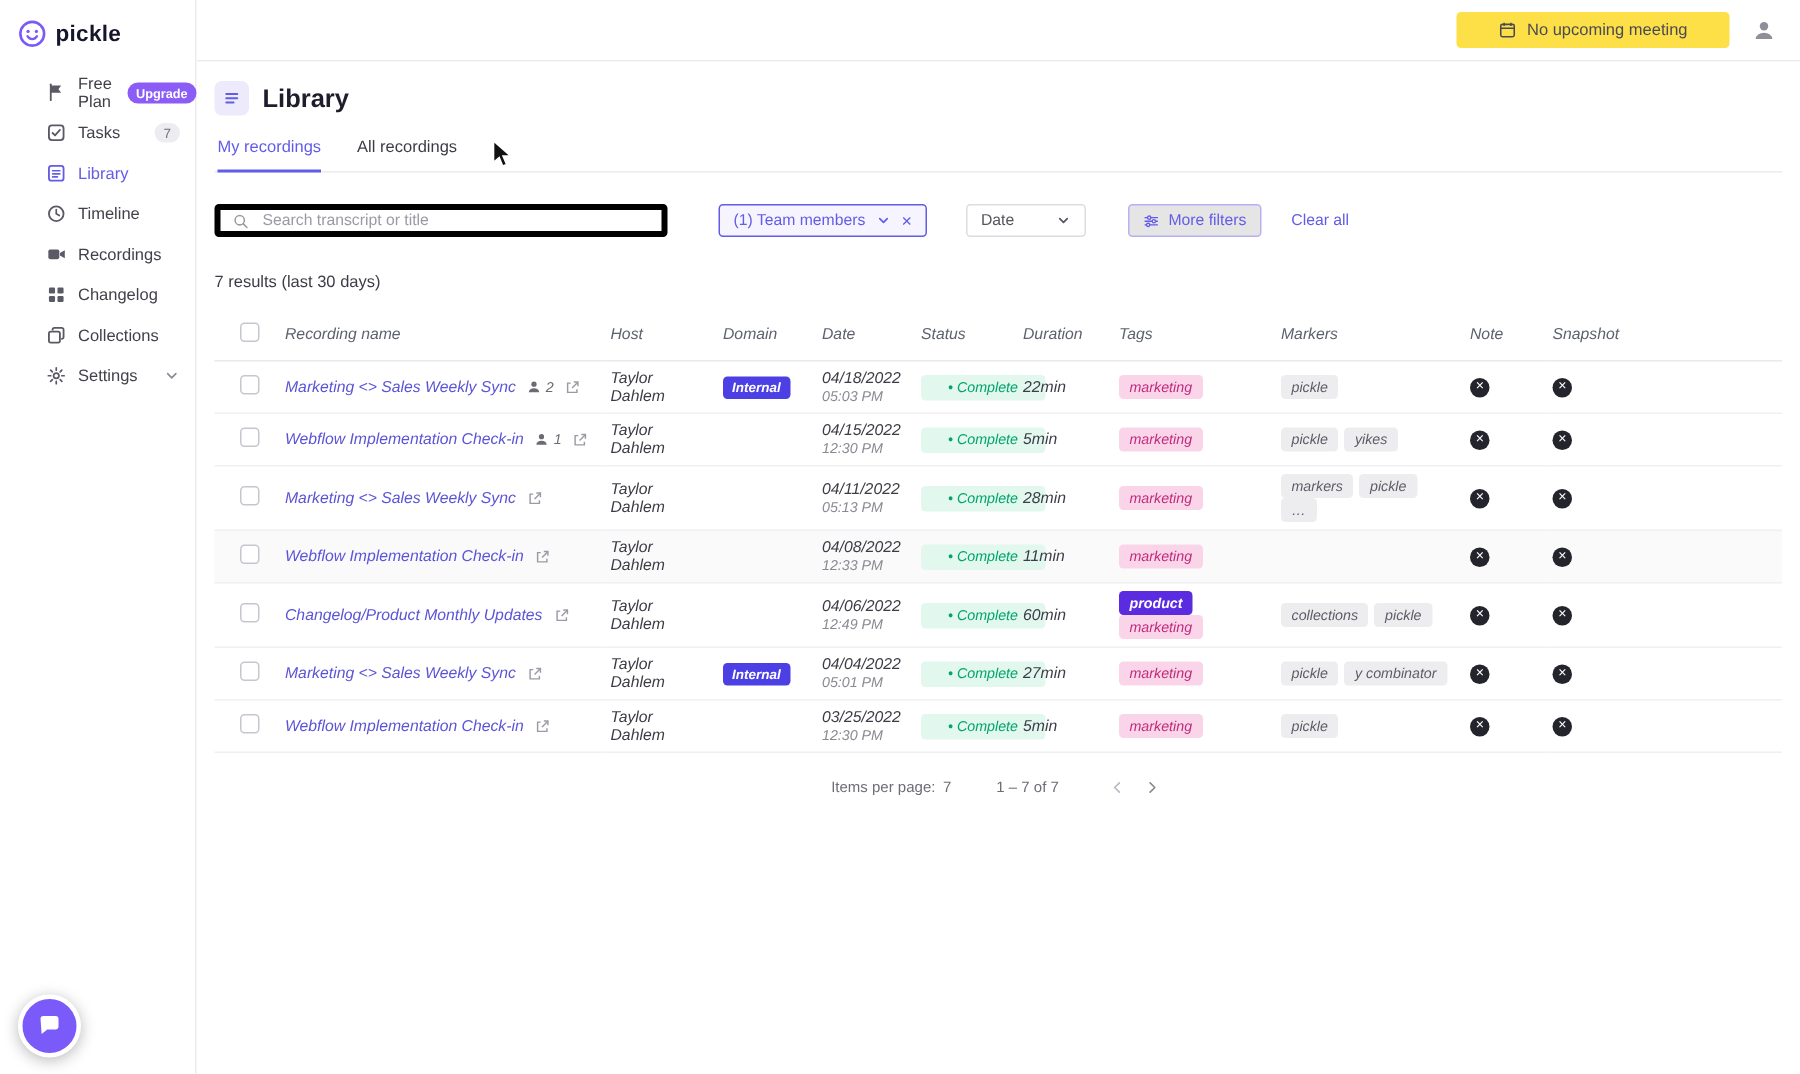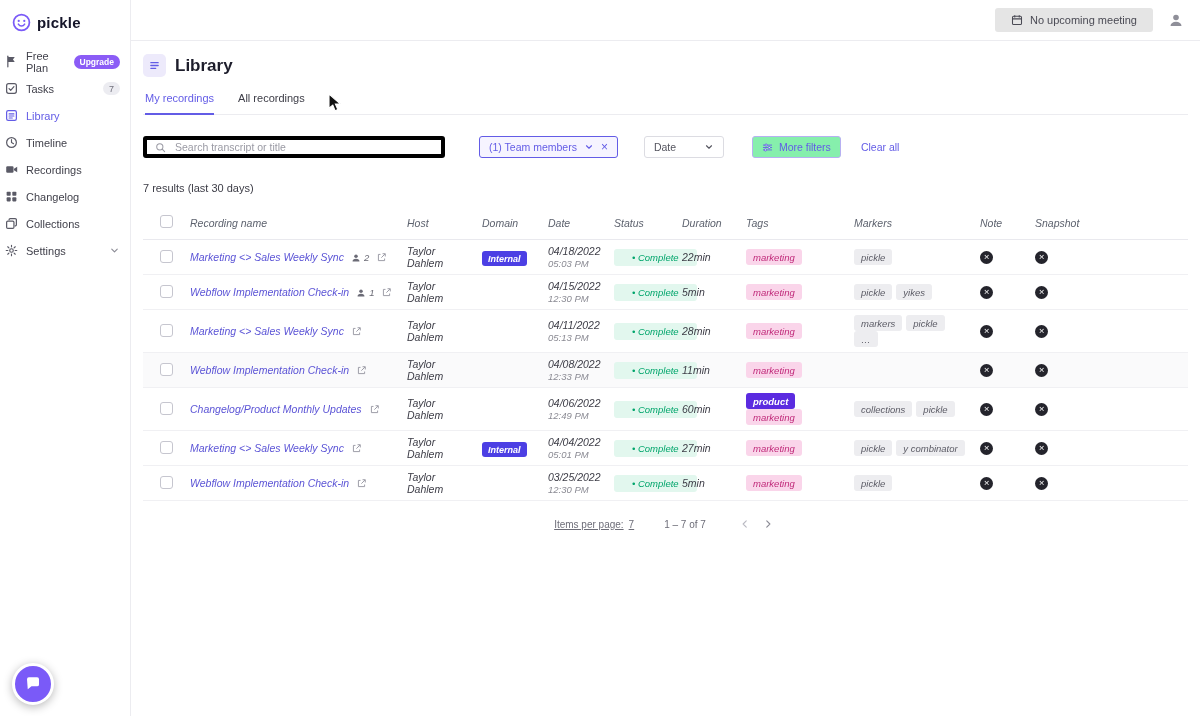--- a/index.html
+++ b/index.html
@@ -10,40 +10,40 @@
     font-family:"Liberation Sans", sans-serif; font-size:11px;
   }
   svg { display:block; }
 
   
   .sidebar { position:absolute; left:0; top:0; bottom:0; width:131px; background:#fff;
     border-right:1px solid #ececf0; z-index:2; }
   .logo { display:flex; align-items:center; gap:6px; padding:13px 0 16px 12px; cursor:pointer; }
   .logo-text { font-weight:bold; font-size:15px; color:#16162a; letter-spacing:.2px; }
   .nav { display:flex; flex-direction:column; }
-  .nav-item { display:flex; align-items:center; gap:8px; height:27px; padding:0 10px 0 5px;
+  .nav-item { display:flex; align-items:center; gap:8px; height:27px; padding:0 10px 0 31px;
     font-size:11px; color:#41414b; cursor:pointer; }
   .nav-item .si { width:13px; height:13px; color:#5a5a66; flex:none; }
   .nav-item.active, .nav-item.active .si { color:#635CE6; }
   .badge-upgrade { background:#8b5cf6; color:#fff; font-size:8.5px; font-weight:bold;
     padding:2px 6px; border-radius:8px; margin-left:2px; }
   .badge-count { background:#ececf1; color:#70707c; font-size:9px; padding:1.5px 6px;
     border-radius:8px; margin-left:auto; }
   .nav-chevron { margin-left:auto; width:11px; height:11px; color:#8a8a94; }
   .chat-launcher { position:absolute; left:12px; bottom:11px; width:42px; height:42px;
     border-radius:50%; background:#7A5AF8; border:3px solid #fff;
     display:flex; align-items:center; justify-content:center;
     box-shadow:0 2px 10px rgba(0,0,0,.28); cursor:pointer; z-index:3; }
 
   
   .topbar { position:absolute; left:131px; right:0; top:0; height:41px;
     border-bottom:1px solid #ececf0; display:flex; align-items:center;
     justify-content:flex-end; gap:15px; padding-right:16px; background:#fff; }
-  .meeting-btn { display:flex; align-items:center; gap:7px; background:#e5e5e5;
-    border-radius:3px; height:24px; padding:0 16px; font-size:11px; color:#4a4a54; cursor:pointer; }
+  .meeting-btn { display:flex; align-items:center; gap:7px; background:#fde047;
+    border-radius:3px; height:24px; padding:0 28px; font-size:11px; color:#4a4a54; cursor:pointer; }
   .meeting-btn svg { width:12px; height:12px; color:#4a4a54; }
   .avatar { width:16px; height:16px; color:#8f8f99; cursor:pointer; }
 
   
   .main { position:absolute; left:131px; top:41px; right:0; bottom:0; padding:0 12px; }
   .page-head { display:flex; align-items:center; gap:9px; margin-top:13px; }
   .page-icon { width:23px; height:23px; border-radius:5px; background:#edeafb;
     display:flex; align-items:center; justify-content:center; }
   .page-title { font-size:17px; font-weight:bold; color:#1d1d2b; }
   .tabs { display:flex; gap:24px; margin-top:15px; border-bottom:1px solid #ececf0; padding-left:2px; }
@@ -59,21 +59,21 @@
   .search-box input::placeholder { color:#9a9aa4; }
   .search-box svg { width:11px; height:11px; }
   .select { display:flex; align-items:center; gap:7px; height:22px; border:1px solid #dcdce2;
     border-radius:3px; padding:0 9px; font-size:10.5px; color:#55555f; cursor:pointer; background:#fff; }
   .select .chev { width:10px; height:10px; }
   .select.active { border-color:#635CE6; color:#635CE6; background:#f6f4ff; margin-left:34px; }
   .select.plain { margin-left:26px; width:80px; justify-content:space-between; }
   .clear-x { font-size:12px; color:#635CE6; cursor:pointer; line-height:1; }
   .clear-x::before { content:"×"; }
   .more-filters { display:flex; align-items:center; gap:6px; height:22px;
-    border:1px solid #b7b0f2; background:#86efac; color:#635CE6; border-radius:3px;
+    border:1px solid #b7b0f2; background:#e5e5e5; color:#635CE6; border-radius:3px;
     padding:0 9px; font-size:10.5px; margin-left:28px; cursor:pointer; }
   .more-filters svg { width:11px; height:11px; }
   .clear-all { color:#635CE6; font-size:10.5px; margin-left:20px; cursor:pointer; }
   .results { margin-top:24px; font-size:11px; color:#3c3c46; }
 
   
   table { border-collapse:collapse; width:100%; margin-top:12px; table-layout:fixed;font-style:italic; }
   th { font-weight:normal; font-size:10.5px; color:#5d626e; text-align:left;
     padding:9px 4px; border-bottom:1px solid #e9e9ee; }
   th.c-check, td.c-check { padding-left:17px; }
@@ -99,21 +99,21 @@
   .chip.pink { background:#FAD5EA; color:#C02A7A; }
   .chip.purple { background:#5B2BE0; color:#fff; font-weight:bold; }
   .chip.gray { background:#ededf0; color:#5c5c66; }
   .xcirc { width:13px; height:13px; border-radius:50%; background:#24242c; color:#fff;
     display:inline-flex; align-items:center; justify-content:center; font-size:9.5px; line-height:1; }
   .xcirc::before { content:"×"; }
 
   
   .pagination { display:flex; align-items:center; justify-content:center; gap:30px;
     margin-top:14px; font-size:10px; color:#6d6d78; }
-  .pg-group { display:flex; align-items:flex-end; gap:5px;text-decoration:underline; }
+  .pg-group { display:flex; align-items:flex-end; gap:5px; }
   .pg-btn { width:18px; height:18px; display:flex; align-items:center; justify-content:center;
     cursor:pointer; color:#b9b9c2; }
   .pg-btn.next { color:#8a8a94; }
   .pg-btn svg { width:10px; height:10px; }
 
   .cursor { position:absolute; left:328px; top:93px; z-index:9; pointer-events:none; }
 </style>
 </head>
 <body>
 

